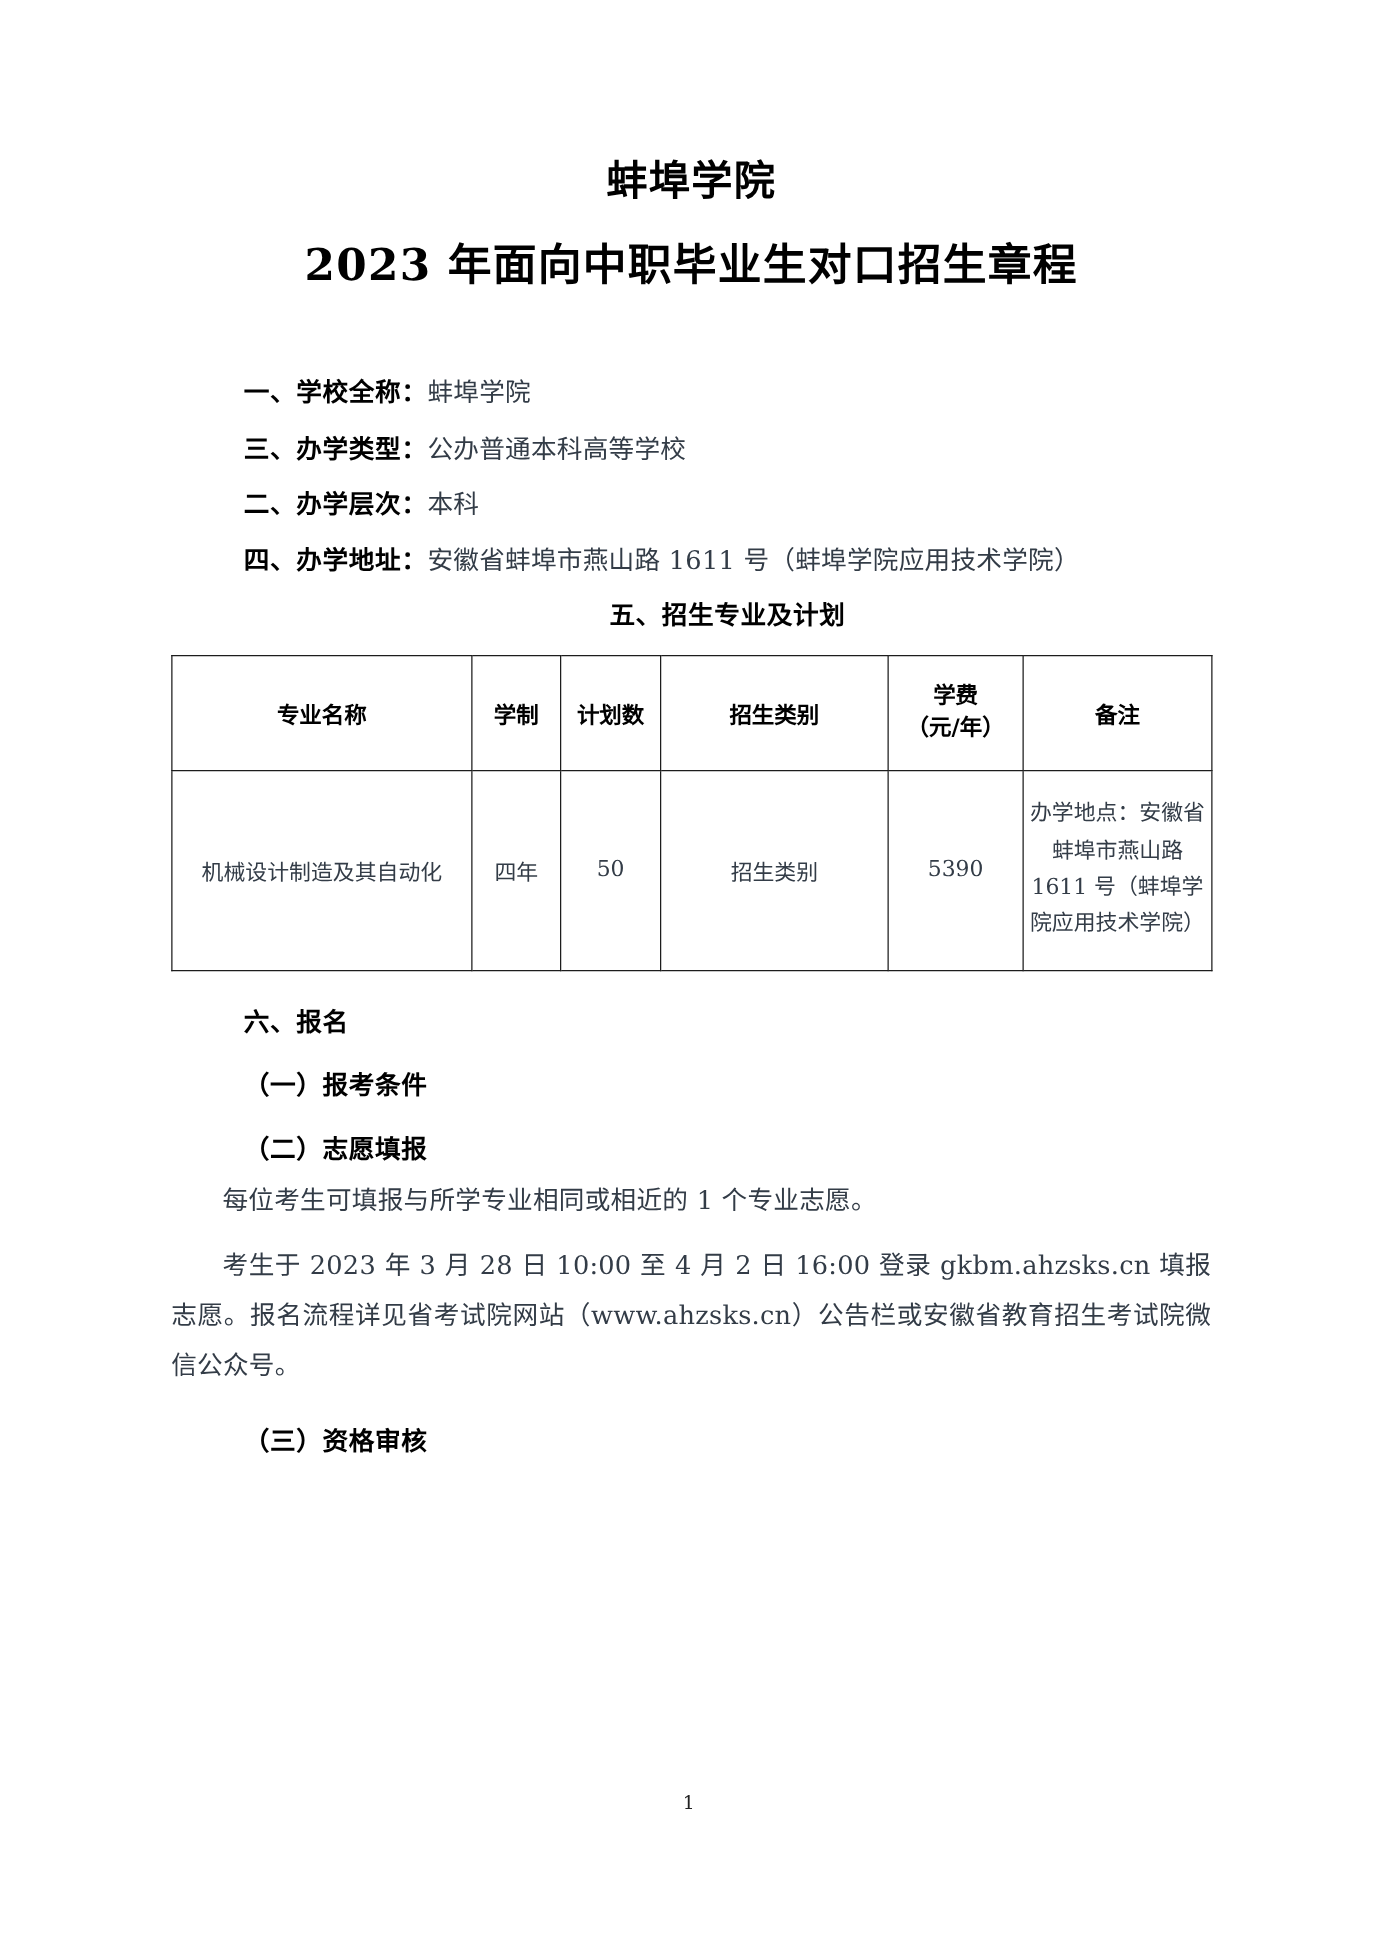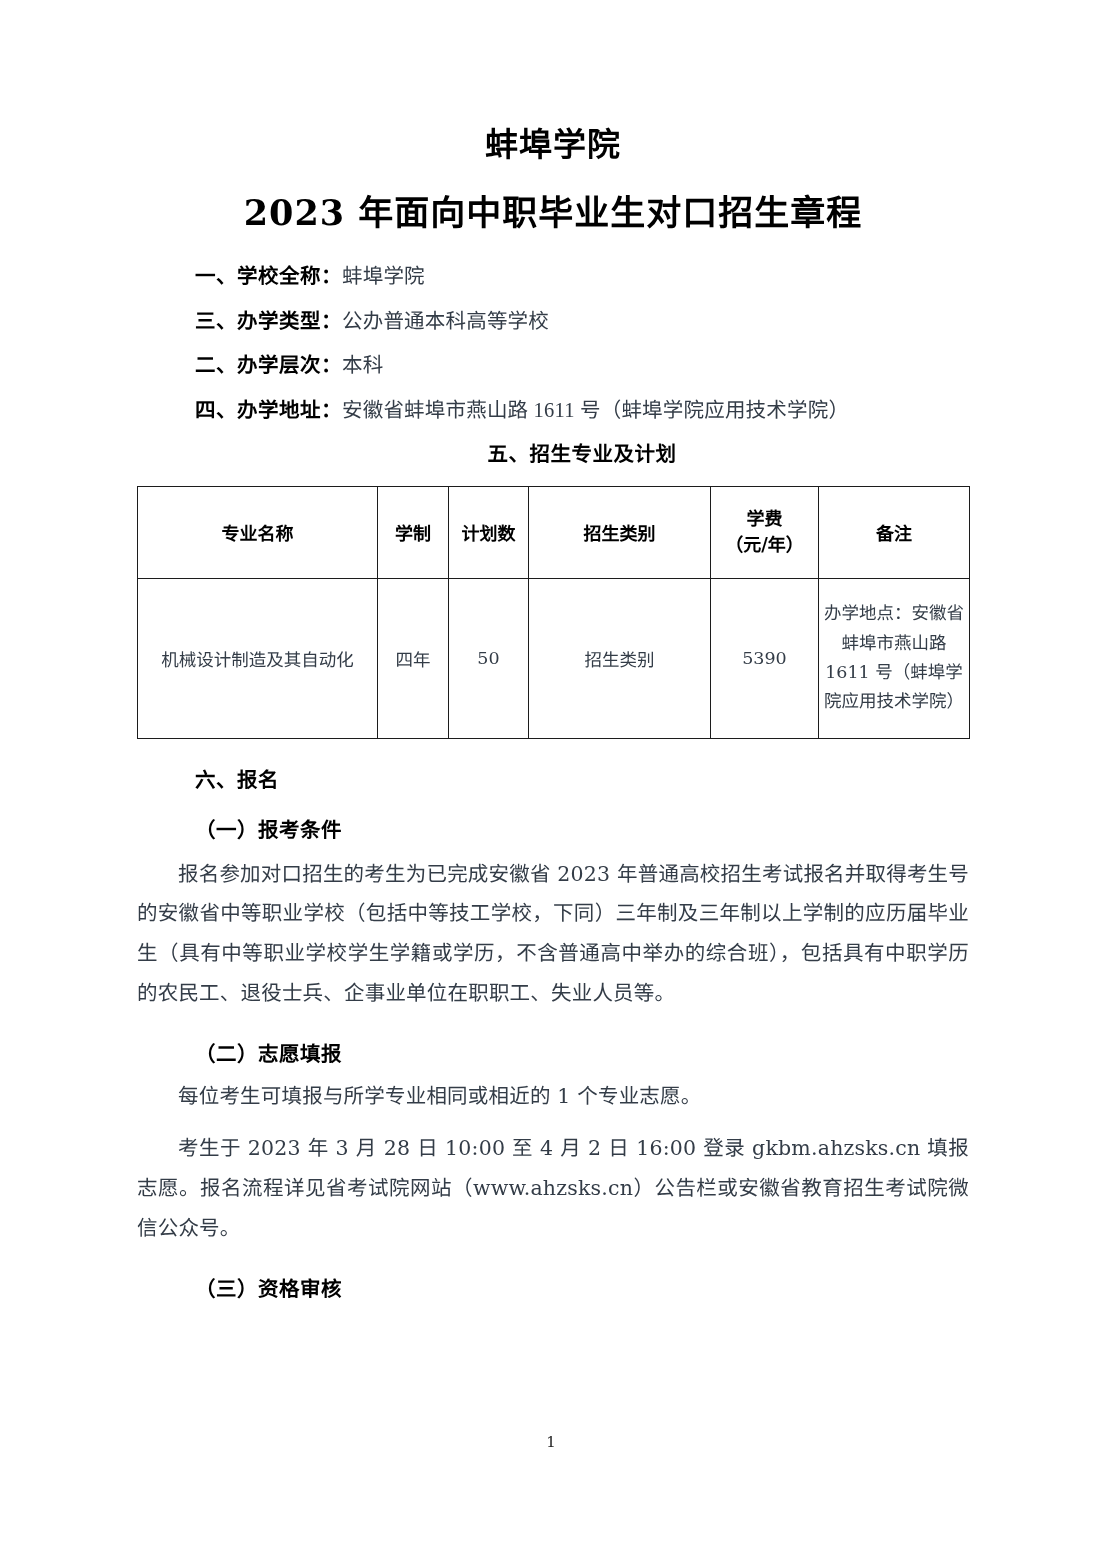--- a/index.html
+++ b/index.html
@@ -42,22 +42,21 @@
     padding-top: 128px;
   }
   .title-line-2 {
     font-size: 35px;
     line-height: 1.0;
     padding-top: 34px;
   }
 
   
   .info-list {
-    margin-top: 36px;
-    font-family: Liberation Serif, serif;
+    margin-top: 74px;
   }
   .info-row {
     font-size: 20.5px;
     line-height: 1.0;
     margin-bottom: 24px;
     padding-left: 58px;
     white-space: nowrap;
   }
   .info-label {
     font-weight: bold;
@@ -216,21 +215,20 @@
           <td class="row-major">招生类别</td>
           <td class="row-major">5390</td>
           <td class="row-major remark-cell">办学地点：安徽省蚌埠市燕山路 1611 号（蚌埠学院应用技术学院）</td>
         </tr>
       </tbody>
     </table>
 
     <div class="sec-title">六、报名</div>
 
     <div class="sub-title">（一）报考条件</div>
-    <p class="body-text">报名参加对口招生的考生为已完成安徽省 2023 年普通高校招生考试报名并取得考生号的安徽省中等职业学校（包括中等技工学校，下同）三年制及三年制以上学制的应历届毕业生（具有中等职业学校学生学籍或学历，不含普通高中举办的综合班），包括具有中职学历的农民工、退役士兵、企事业单位在职职工、失业人员等。</p>
 
     <div class="sub-title">（二）志愿填报</div>
     <p class="body-text tight">每位考生可填报与所学专业相同或相近的 1 个专业志愿。</p>
     <p class="body-text tight">考生于 2023 年 3 月 28 日 10:00 至 4 月 2 日 16:00 登录 gkbm.ahzsks.cn 填报志愿。报名流程详见省考试院网站（www.ahzsks.cn）公告栏或安徽省教育招生考试院微信公众号。</p>
 
     <div class="sub-title">（三）资格审核</div>
 
   </div>
 
   <div class="page-number">1</div>

